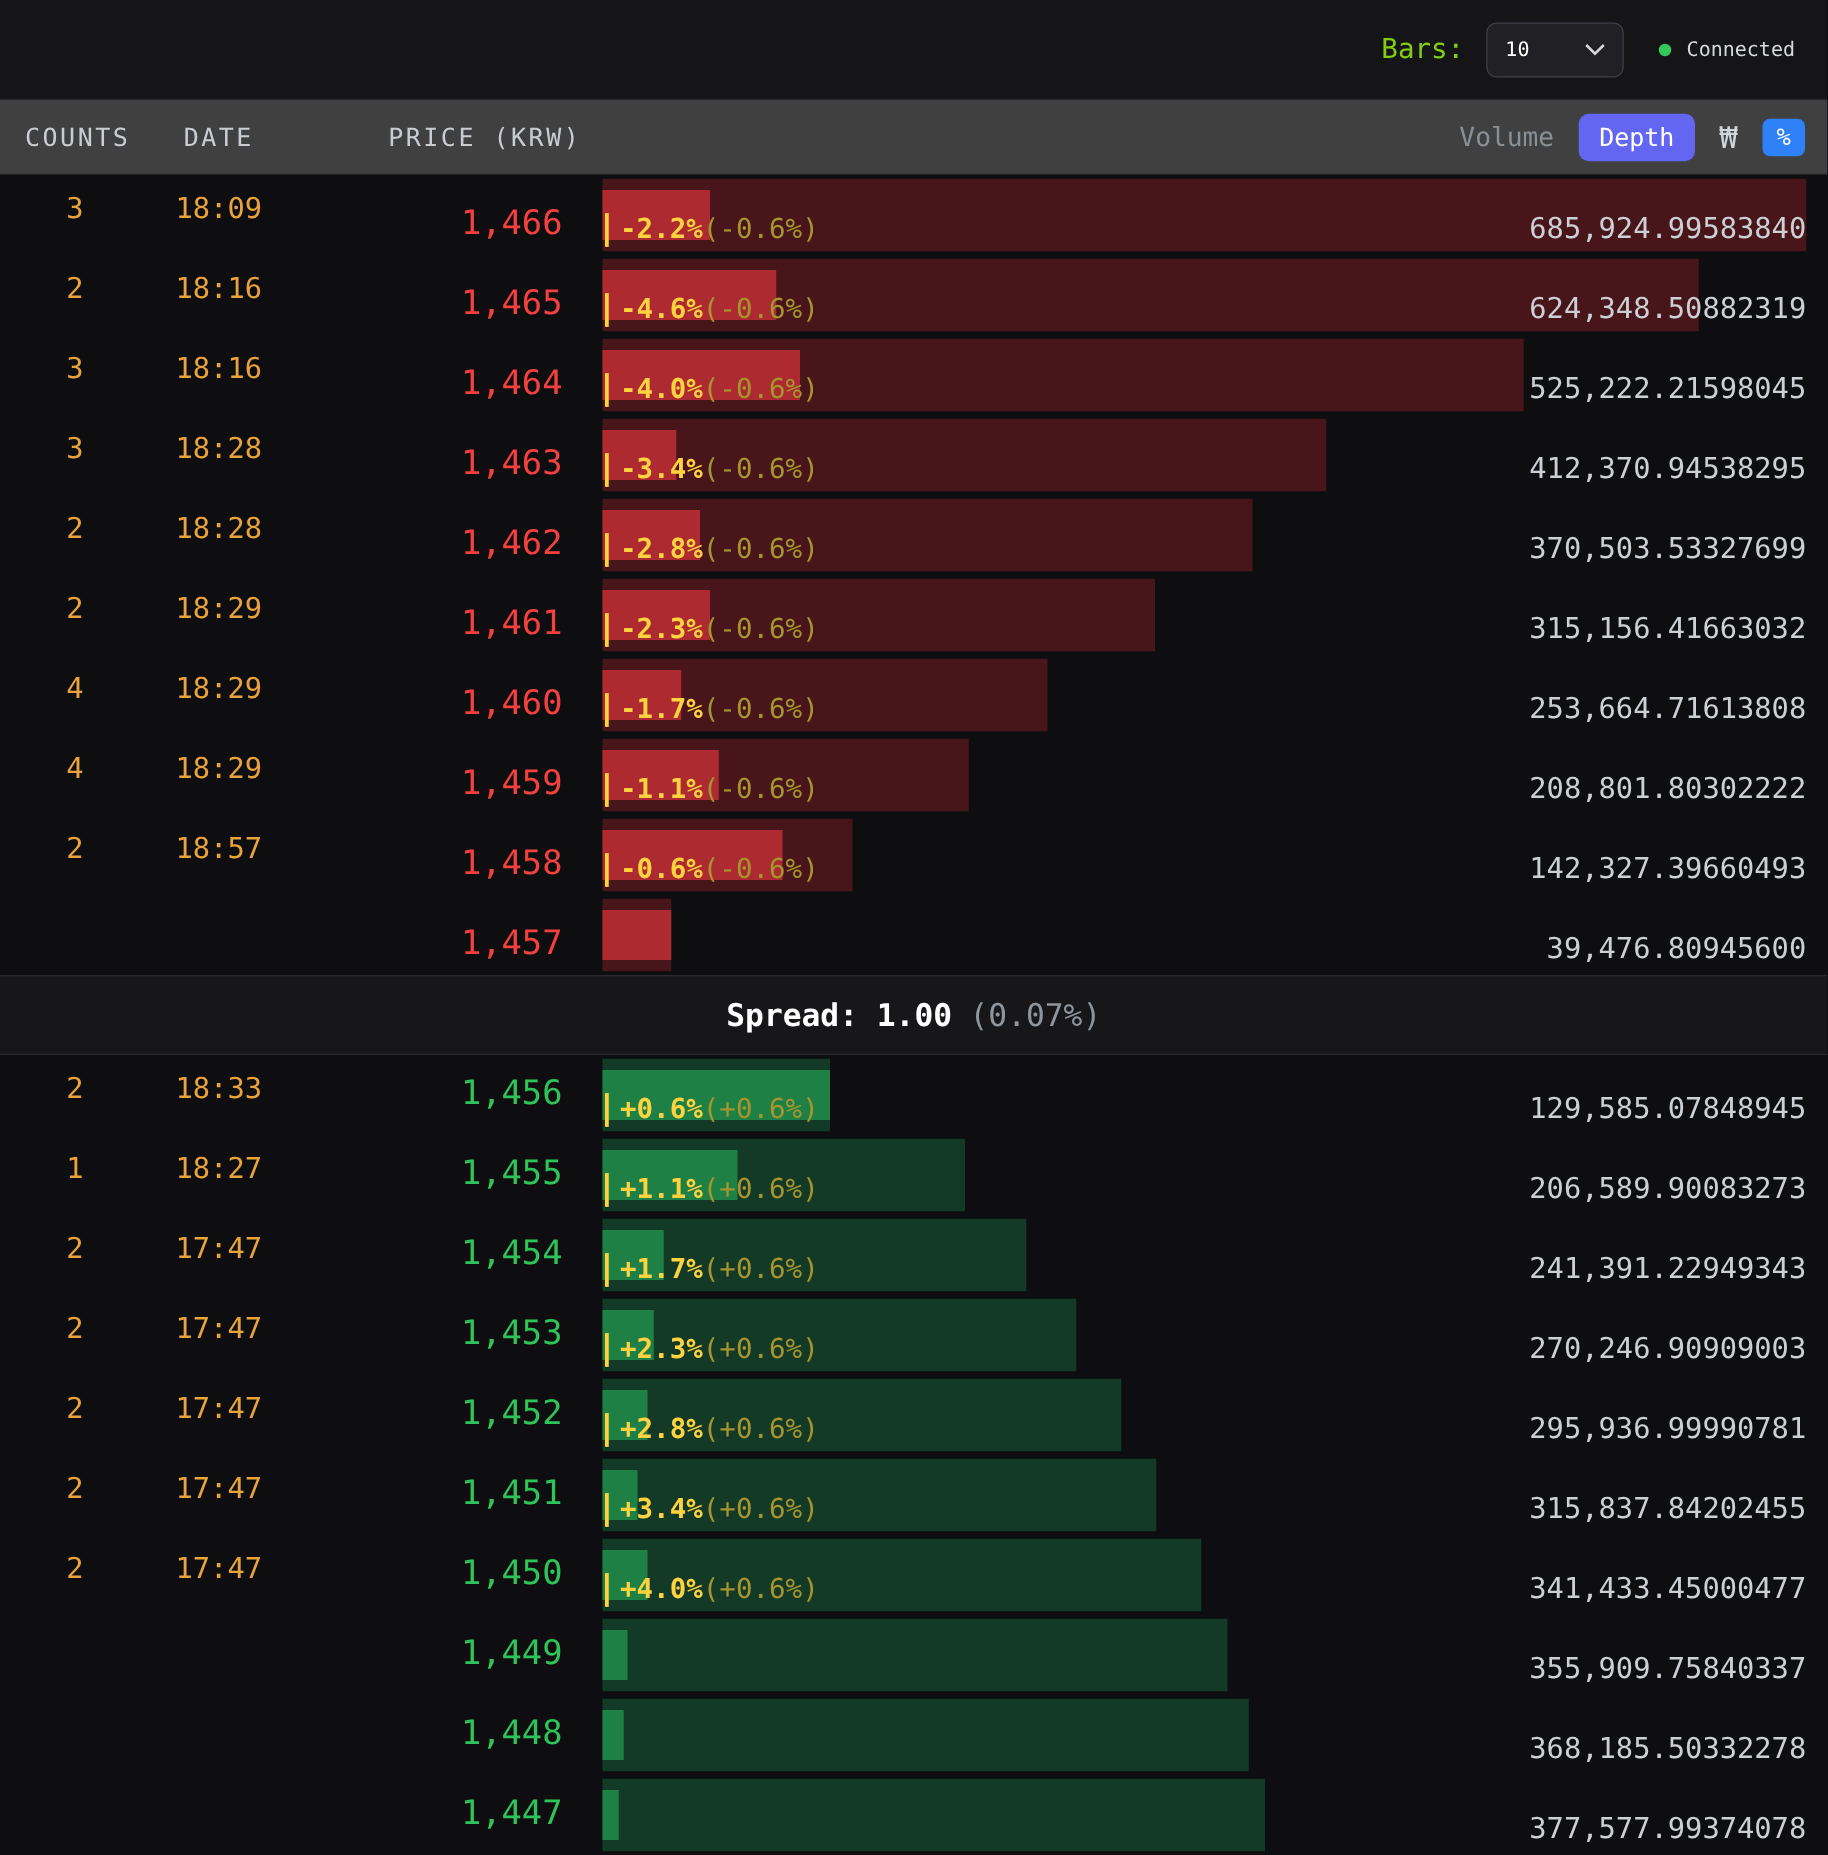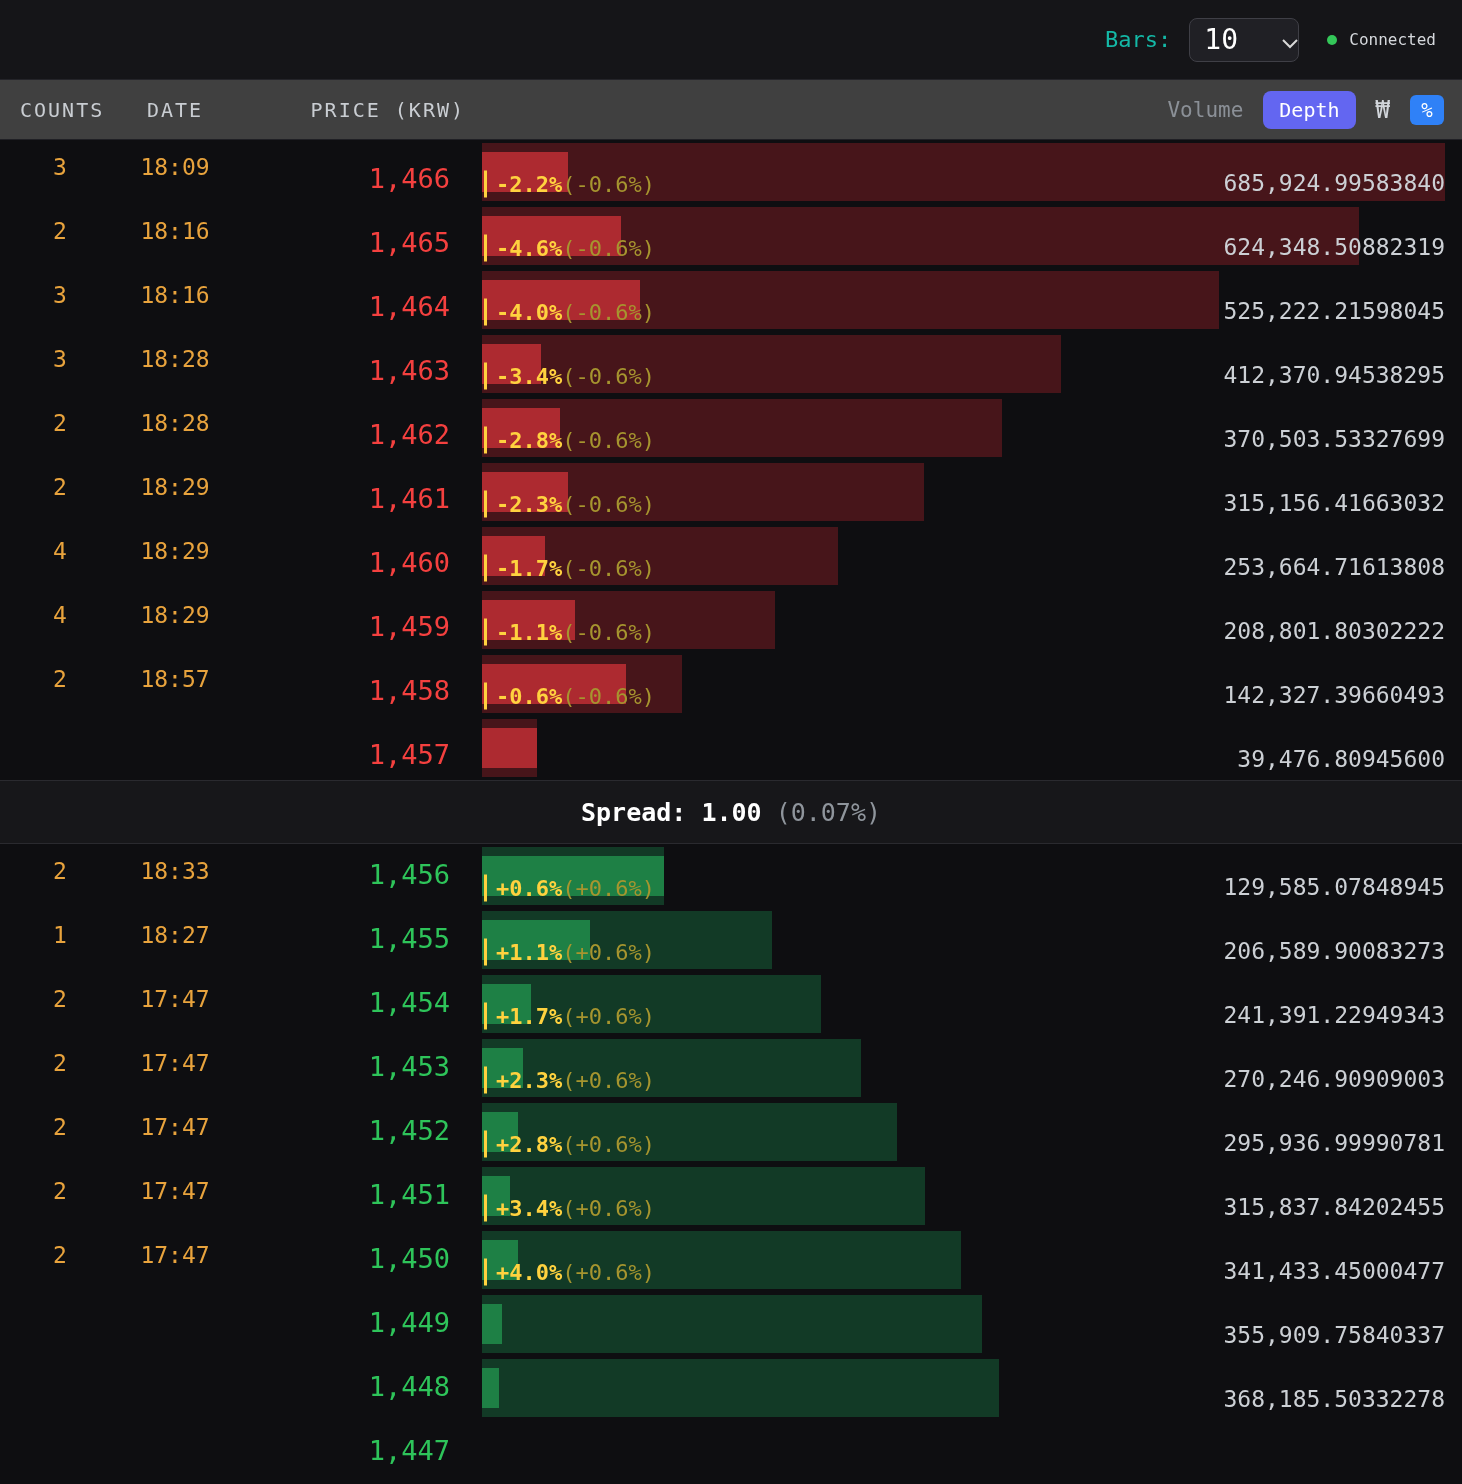--- a/index.html
+++ b/index.html
@@ -10,26 +10,26 @@
     color: #cfd3d8;
   }
 
   
   .topbar {
     height: 80px; background: var(--panel, #151518);
     border-bottom: 1px solid #242429;
     display: flex; align-items: center; justify-content: flex-end;
     gap: 18px; padding-right: 26px;
   }
-  .bars-label { color: #14b8a6; font-size: 22px; text-align: right; }
+  .bars-label { color: #84cc16; font-size: 22px; text-align: right; }
   .bars-select {
     width: 110px; height: 44px; background: #202025;
     border: 1px solid #3f3f46; border-radius: 8px;
     display: flex; align-items: center; justify-content: space-between;
-    padding: 0 14px; color: #ffffff; font-size: 28px; cursor: pointer; gap: 44px;
+    padding: 0 14px; color: #ffffff; font-size: 16px; cursor: pointer; gap: 44px;
   }
   .status { display: flex; align-items: center; gap: 12px; margin-left: 10px; }
   .dot { width: 10px; height: 10px; border-radius: 50%; background: var(--connected-green, #34c759); }
   .status-text { color: #d5d8dc; font-size: 16px; }
 
   
   .cols-header {
     height: 60px; background: #404040; border-bottom: 1px solid #202025;
     display: grid; grid-template-columns: 100px 150px 232px 1fr;
     align-items: center; font-size: 20px; letter-spacing: 2px; color: #c9cdd2;
@@ -414,14 +414,20 @@
       <div class="bar bar-cum" style="width: 53.6772%;"></div>
       <div class="bar bar-ind" style="width: 1.78966%;"></div>
 
       <span class="vol-text">368,185.50332278</span>
     </div>
   </div>
     <div class="row bid">
     <span class="cell-count"></span>
     <span class="cell-date"></span>
     <span class="cell-price">1,447</span>
+    <div class="barzone">
+      <div class="bar bar-cum" style="width: 55.0465%;"></div>
+      <div class="bar bar-ind" style="width: 1.36932%;"></div>
+
+      <span class="vol-text">377,577.99374078</span>
+    </div>
   </div>
   </div>
 
 </body></html>

